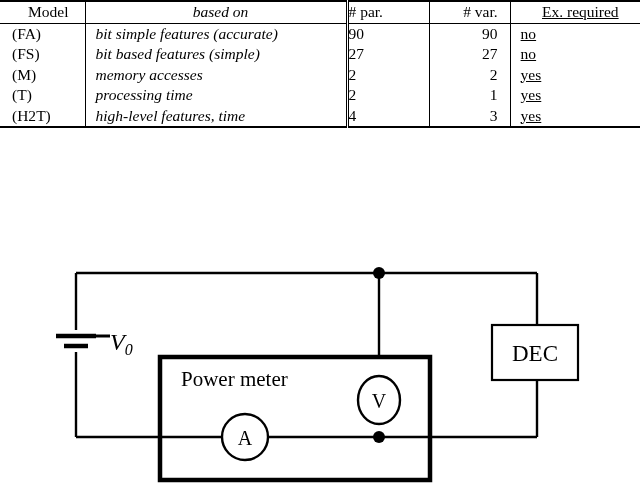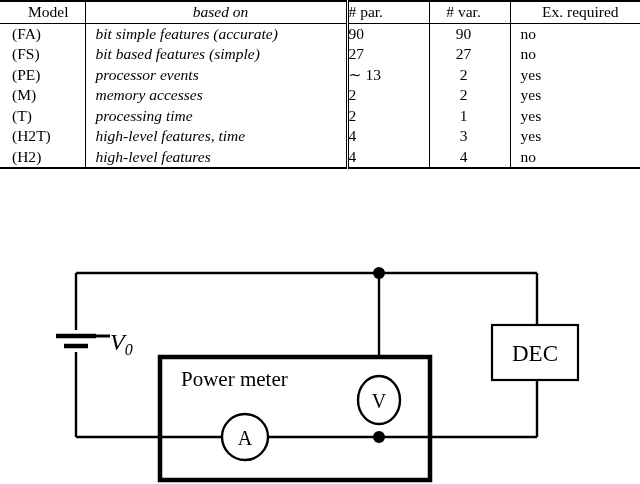--- a/index.html
+++ b/index.html
@@ -38,28 +38,28 @@
     margin-top: 32px;
   }
   
   table.models thead tr.hdr th { border-top: 2px solid #000; border-bottom: 1.3px solid #000; }
   table.models tbody tr:last-child td { border-bottom: 2px solid #000; }
 
   
   .c-model  { width: 82px;  padding-left: 12px !important; }
   .c-based  { width: 270px; padding-left: 10px !important; }
   .c-par    { width: 78px;  text-align: left; padding-right: 12px !important; }
-  .c-var    { width: 78px;  text-align: center; padding-right: 12px !important; }
+  .c-var    { width: 78px;  text-align: right; padding-right: 12px !important; }
   .c-ex     { width: 132px; padding-left: 10px !important; }
 
   
   .c-based { border-left: 1.3px solid #000; font-style: italic; }
   .c-par   { border-left: 3px double #000; border-left-width: 3px; }
   .c-var   { border-left: 1.3px solid #000; }
-  .c-ex    { border-left: 1.3px solid #000; }
+  .c-ex    { border-left: 1.3px solid #000; text-decoration: underline; }
 
   .mdl { }
   .paren { font-style: normal; }
 
   
   #circuit {
     position: absolute;
     left: 0;
     top: 236px;
     width: 604px;
@@ -111,53 +111,39 @@
           <td class="c-ex">no</td>
         </tr>
         <tr>
           <td class="c-model"><span class="paren">(</span><span class="mdl">FS</span><span class="paren">)</span></td>
           <td class="c-based">bit based features (simple)</td>
           <td class="c-par">27</td>
           <td class="c-var">27</td>
           <td class="c-ex">no</td>
         </tr>
         <tr>
-          <td class="c-model"><span class="paren">(</span><span class="mdl">PE</span><span class="paren">)</span></td>
-          <td class="c-based">processor events</td>
-          <td class="c-par">∼ 13</td>
-          <td class="c-var">2</td>
-          <td class="c-ex">yes</td>
-        </tr>
-        <tr>
           <td class="c-model"><span class="paren">(</span><span class="mdl">M</span><span class="paren">)</span></td>
           <td class="c-based">memory accesses</td>
           <td class="c-par">2</td>
           <td class="c-var">2</td>
           <td class="c-ex">yes</td>
         </tr>
         <tr>
           <td class="c-model"><span class="paren">(</span><span class="mdl">T</span><span class="paren">)</span></td>
           <td class="c-based">processing time</td>
           <td class="c-par">2</td>
           <td class="c-var">1</td>
           <td class="c-ex">yes</td>
         </tr>
         <tr>
           <td class="c-model"><span class="paren">(</span><span class="mdl">H2</span><span class="sub">T</span><span class="paren">)</span></td>
           <td class="c-based">high-level features, time</td>
           <td class="c-par">4</td>
           <td class="c-var">3</td>
           <td class="c-ex">yes</td>
-        </tr>
-        <tr>
-          <td class="c-model"><span class="paren">(</span><span class="mdl">H2</span><span class="paren">)</span></td>
-          <td class="c-based">high-level features</td>
-          <td class="c-par">4</td>
-          <td class="c-var">4</td>
-          <td class="c-ex">no</td>
         </tr>
       </tbody>
   </table>
 </div>
 
 <div id="circuit">
 <svg width="640" height="248" viewBox="0 0 640 248" xmlns="http://www.w3.org/2000/svg">
 
   <line x1="76" y1="37" x2="537" y2="37" stroke="#000" stroke-width="2.4"></line>
 

